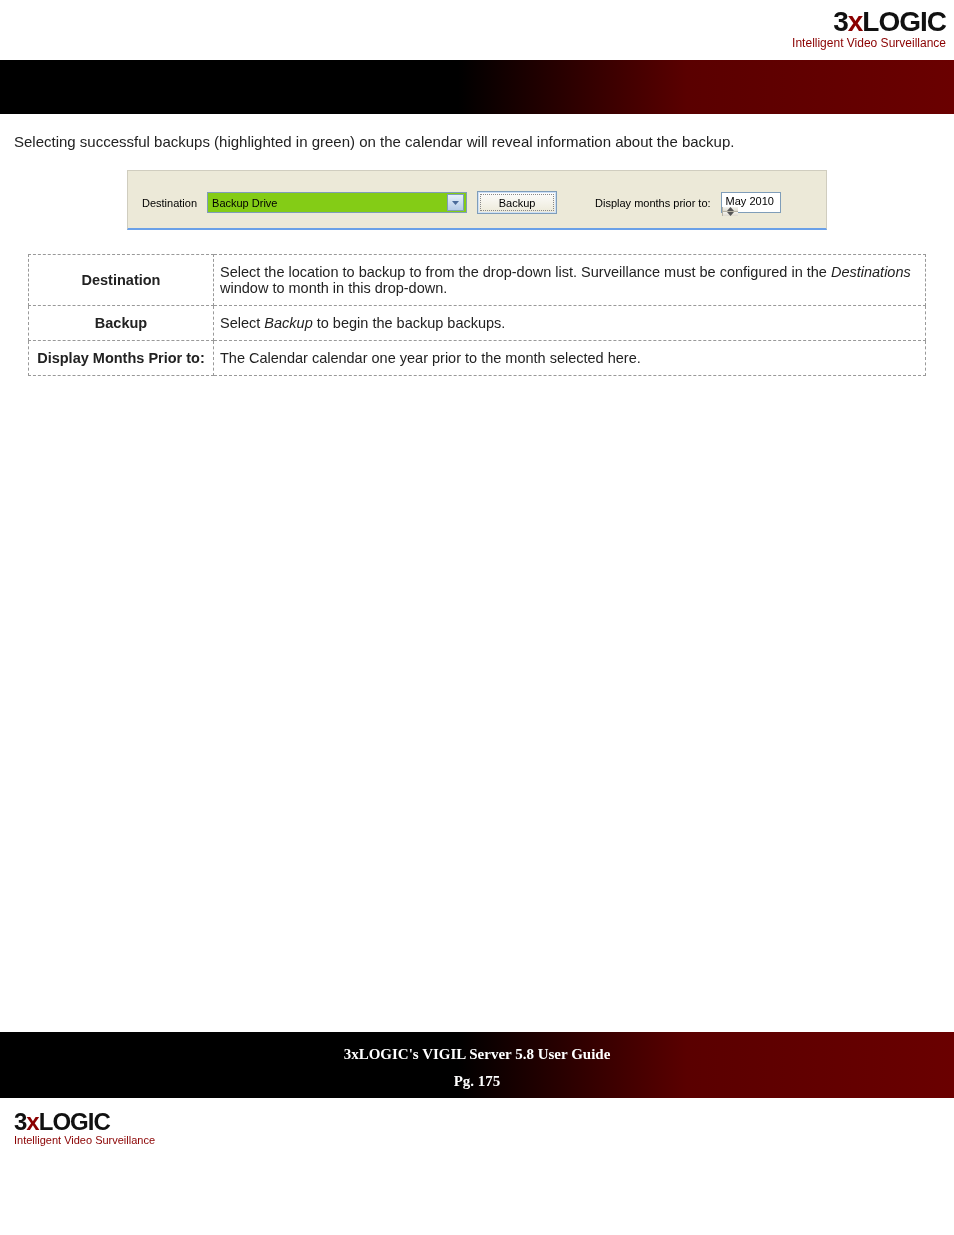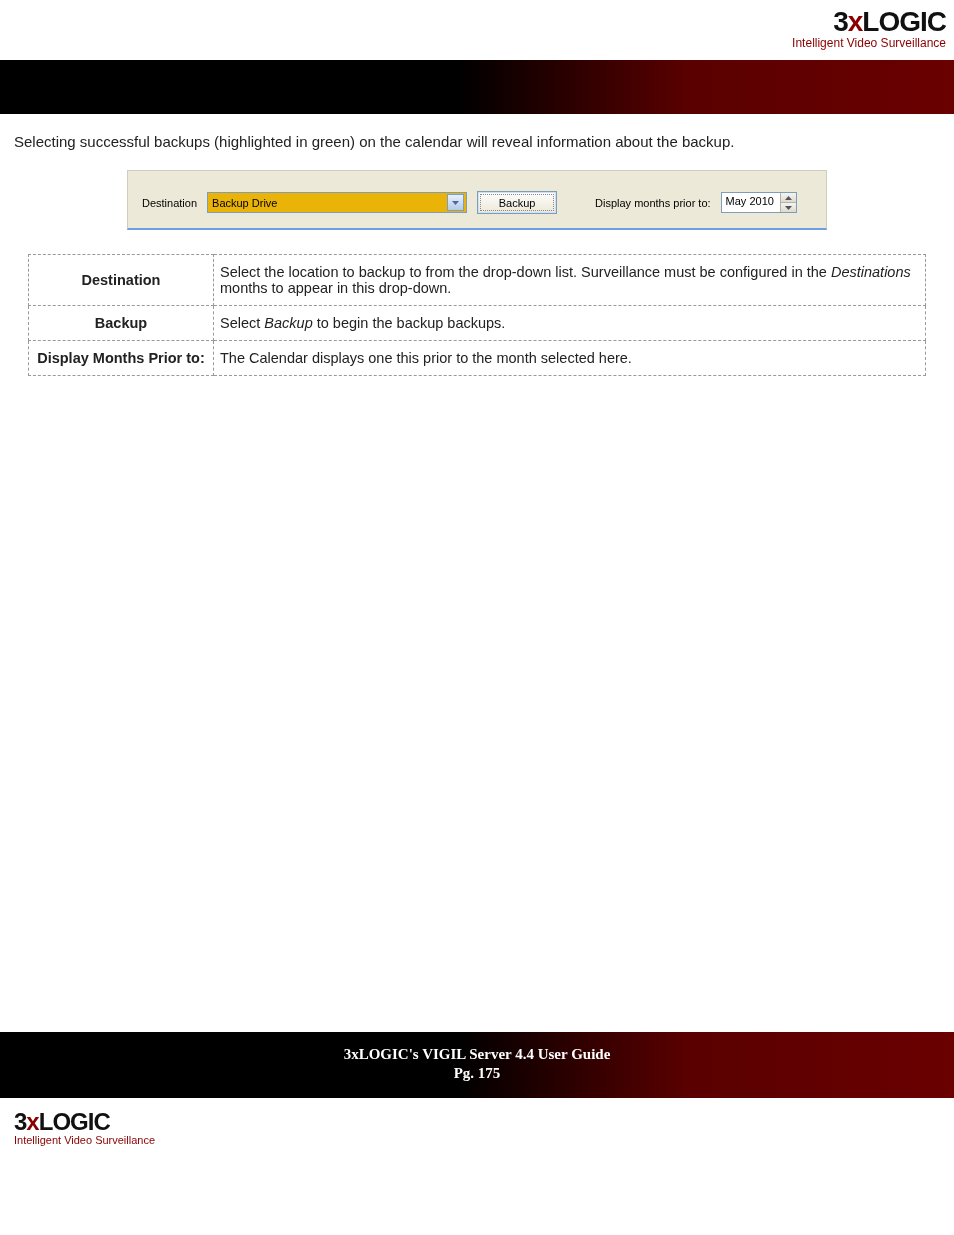--- a/index.html
+++ b/index.html
@@ -56,21 +56,21 @@
     align-items: center;
     gap: 10px;
     font-family: Tahoma, Arial, sans-serif;
     font-size: 11px;
     color: #000;
   }
   .lbl { white-space: nowrap; }
   .dropdown {
     display: inline-flex;
     align-items: center;
-    background: #eab308;
+    background: #84cc16;
     border: 1px solid #7f9db9;
     height: 21px;
     width: 260px;
     padding: 0 2px 0 4px;
     justify-content: space-between;
   }
   .dropdown .dd-text { font-size: 11px; }
   .dd-btn {
     width: 17px;
     height: 17px;
@@ -95,20 +95,21 @@
     align-items: center;
     justify-content: center;
     box-shadow: inset 0 0 0 1px #cde0f7;
   }
   .spinner {
     display: inline-flex;
     align-items: stretch;
     border: 1px solid #7f9db9;
     background: #fff;
     height: 21px;
+    flex-direction: column;
   }
   .spinner .sp-text {
     font-size: 11px;
     padding: 2px 6px 0 4px;
     min-width: 56px;
   }
   .spinner .sp-btns {
     display: flex;
     flex-direction: column;
     width: 16px;
@@ -145,21 +146,21 @@
     margin-top: 656px;
     height: 66px;
     background: linear-gradient(to right, #000 0%, #000 48%, #5a0000 72%, #6a0000 100%);
     color: #fff;
     text-align: center;
     font-family: Georgia, 'Times New Roman', serif;
     font-weight: bold;
     font-size: 15px;
     padding-top: 14px;
   }
-  .footer-bar .pg { font-size: 15px; margin-top: 2px; }
+  .footer-bar .pg { font-size: 15px; margin-top: 10px; }
 
   .footer-bottom {
     height: 62px;
     padding: 10px 0 0 14px;
   }
   .logo-small {
     font-family: Arial, sans-serif;
     font-weight: 900;
     font-size: 24px;
     letter-spacing: -1px;
@@ -219,41 +220,41 @@
         </span>
       </div>
     </div>
   </div>
 
   <table class="desc">
     <tbody>
         <tr>
       <th>Destination</th>
       <td>
-        <span>Select the location to backup to from the drop-down list.  Surveillance must be configured in the </span><em>Destinations</em><span> months to appear in this drop-down.</span>
+        <span>Select the location to backup to from the drop-down list.  Surveillance must be configured in the </span><em>Destinations</em><span> window to month in this drop-down.</span>
       </td>
     </tr>
     <tr>
       <th>Backup</th>
       <td>
         <span>Select </span><em>Backup</em><span> to begin the backup backups.</span>
       </td>
     </tr>
     <tr>
       <th>Display Months Prior to:</th>
       <td>
-        <span>The Calendar displays one this prior to the month selected here.</span><em></em><span></span>
+        <span>The Calendar calendar one year prior to the month selected here.</span><em></em><span></span>
       </td>
     </tr>
   </tbody>
     </table>
 </div>
 
 <div class="footer-bar">
-  <div>3xLOGIC's VIGIL Server 4.4 User Guide</div>
+  <div>3xLOGIC's VIGIL Server 5.8 User Guide</div>
   <div class="pg">Pg. 175</div>
 </div>
 
 <div class="footer-bottom">
   <div class="logo-small">
     <span>3</span><span class="x">x</span><span>LOGIC</span>
   </div>
   <div class="tagline-small">Intelligent Video Surveillance</div>
 </div>
 

